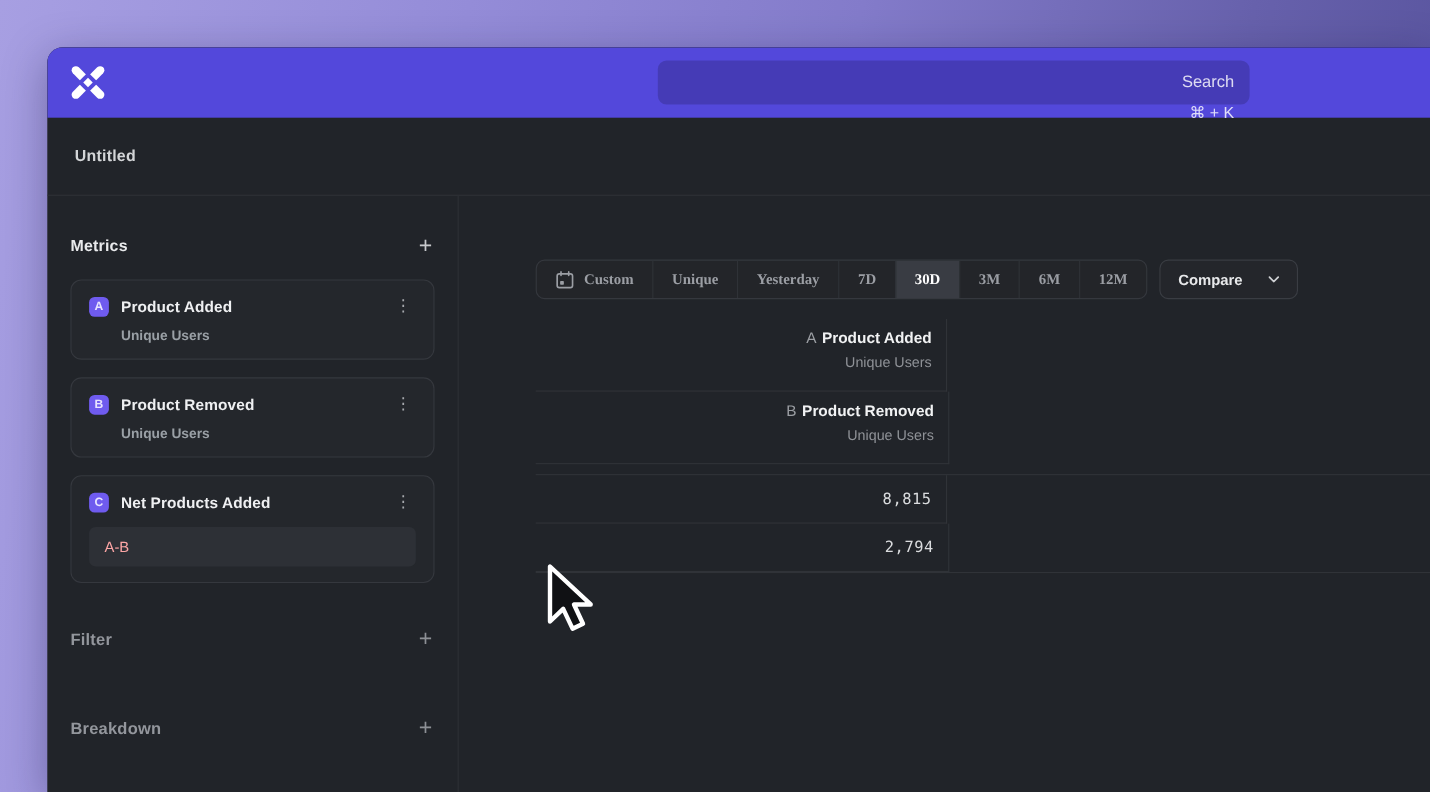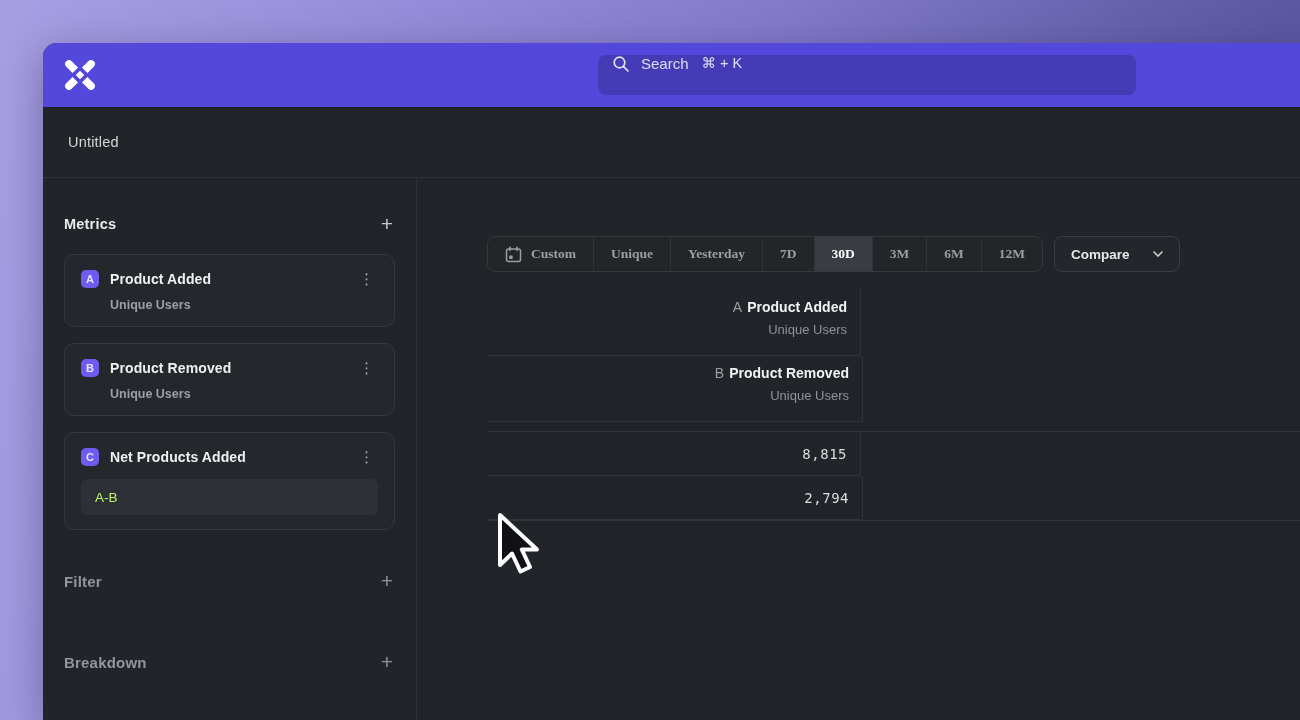--- a/index.html
+++ b/index.html
@@ -23,31 +23,31 @@
   .logo { width:34px; height:34px; margin-right:37px; flex:0 0 auto; }
   .nav-items { display:flex; align-items:center; gap:38px; }
   .nav-item {
     color:rgba(255,255,255,.96); font-size:14.5px; font-weight:700;
     display:flex; align-items:center; gap:9px; cursor:pointer; letter-spacing:.2px;
   }
   .nav-chevron { width:10px; height:6px; }
   .searchbar {
     position:absolute; left:555px; top:12px; width:538px; height:40px;
     background:rgba(0,0,0,.17); border-radius:8px;
-    display:flex; align-items:flex-start; padding:0 14px; gap:11px; cursor:text;
+    display:flex; align-items:flex-end; padding:0 14px; gap:11px; cursor:text;flex-direction:column;
   }
   .searchbar .ph { color:rgba(255,255,255,.82); font-size:15px; }
   .searchbar .sc { color:rgba(255,255,255,.82); font-size:14.5px; margin-left:2px; }
 
   
   .doc-header {
     height:71px; flex:0 0 71px; display:flex; align-items:center;
     padding:0 25px; border-bottom:1px solid #2e3136;
   }
-  .doc-title { color:#d3d5d7; font-size:14.5px; font-weight:400; letter-spacing:.2px; }
+  .doc-title { color:#d3d5d7; font-size:14.5px; font-weight:700; letter-spacing:.2px; }
 
   
   .body-row { flex:1; display:flex; min-height:0; }
   .sidebar { width:374px; flex:0 0 374px; border-right:1px solid #2e3136; padding:32px 21px 0; }
   .section-head { display:flex; align-items:center; justify-content:space-between; height:28px; }
   .section-title { color:#e9eaec; font-size:14.5px; font-weight:700; letter-spacing:.2px; }
   .plus { color:#c7c9cc; font-size:21px; font-weight:300; line-height:20px; cursor:pointer; padding:0 2px; }
   .plus.dim { color:#8d9095; }
 
   .metric-card {
@@ -59,21 +59,21 @@
   .mc-badge {
     width:18px; height:18px; border-radius:5px; background:#6f5bef; flex:0 0 auto;
     color:#e8e4ff; font-size:11px; font-weight:700; display:flex; align-items:center; justify-content:center;
   }
   .mc-name { color:#eff0f2; font-size:14px; font-weight:700; letter-spacing:.1px; }
   .mc-kebab { margin-left:auto; color:#a6a9ae; font-size:15px; line-height:14px; cursor:pointer; padding:2px 4px; }
   .mc-sub { margin-top:10px; margin-left:29px; color:#9aa0a6; font-size:12.5px; font-weight:700; }
   .mc-formula {
     margin-top:13px; background:#2d3036; border-radius:6px; height:36px;
     display:flex; align-items:center; padding:0 14px;
-    color:#bef264; font-size:13.5px; cursor:text;
+    color:#fca5a5; font-size:13.5px; cursor:text;
   }
   .side-row { display:flex; align-items:center; justify-content:space-between; height:24px; }
   .side-row.filter { margin-top:39px; }
   .side-row.breakdown { margin-top:57px; }
   .side-label { color:#93969c; font-size:15px; font-weight:600; letter-spacing:.2px; }
 
   
   .main { flex:1; position:relative; min-width:0; }
   .toolbar { position:absolute; left:70px; top:58px; display:flex; align-items:center; }
   .seg-group {

